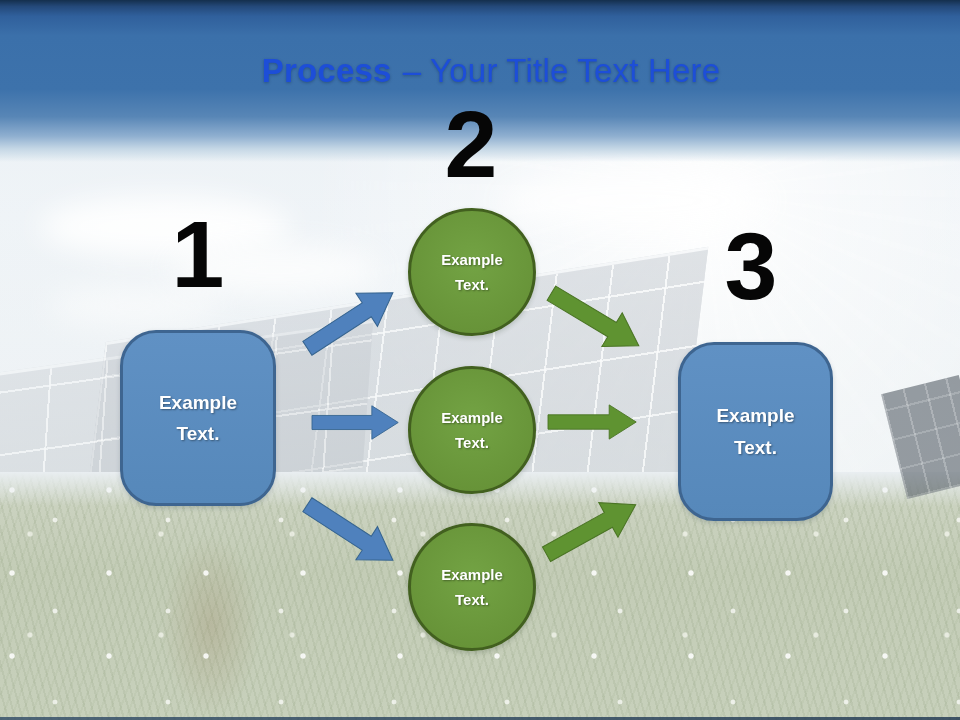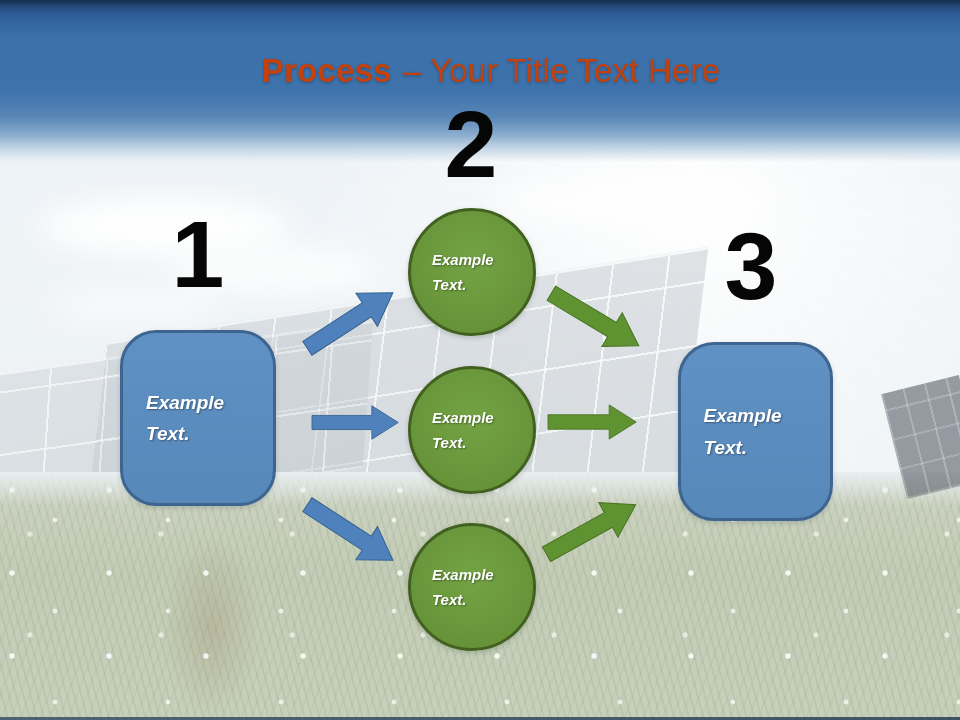--- a/index.html
+++ b/index.html
@@ -77,21 +77,21 @@
       #5886b6 72%, #8fafd0 84%, #c6d8e6 92%, rgba(231,239,245,0) 100%);
   }
   .bottom-line {
     position:absolute; left:0; bottom:0; width:100%; height:3px;
     background:linear-gradient(90deg,#2f4a66,#1d3550); opacity:.8;
   }
   
   .title {
     position:absolute; left:0; top:52px; width:100%; text-align:center;
     padding-left:22px; box-sizing:border-box;
-    color:#c2410c; font-size:33px; letter-spacing:.2px;
+    color:#1d4ed8; font-size:33px; letter-spacing:.2px;
     text-shadow:0 1px 3px rgba(10,30,55,0.35);
     white-space:nowrap;
   }
   .title-bold { font-weight:bold; }
   .title-rest { font-weight:normal; margin-left:.34em; }
   
   .step-number {
     position:absolute; transform:translateX(-50%);
     font-size:95px; line-height:1; font-weight:bold; color:#060606;
   }
@@ -113,21 +113,21 @@
     width:128px; height:128px; border-radius:50%;
     background:radial-gradient(circle at 50% 42%,#73a344 0%,#679338 75%);
     border:3.5px solid #42601f;
     display:flex; align-items:center; justify-content:center;
     box-shadow:0 2px 5px rgba(30,50,30,0.2);
   }
   .circle-1 { left:408px; top:208px; }
   .circle-2 { left:408px; top:366px; }
   .circle-3 { left:408px; top:523px; }
   .shape-label {
-    color:#ffffff; font-weight:bold; font-style:italic; 
+    color:#ffffff; font-weight:bold; text-align:center;
     text-shadow:1px 1px 2px rgba(0,0,0,0.38);
   }
   .box .shape-label    { font-size:19px; line-height:1.65; max-width:104px; }
   .circle .shape-label { font-size:15px; line-height:1.7;  max-width:80px;  }
   
   .arrow { position:absolute; overflow:visible; }
   .arrow-blue-1  { left:299px; top:297px; transform:rotate(-33deg); }
   .arrow-blue-2  { left:312px; top:403px; }
   .arrow-blue-3  { left:299px; top:510px; transform:rotate(33deg); }
   .arrow-green-1 { left:544px; top:297px; transform:rotate(31deg); }

